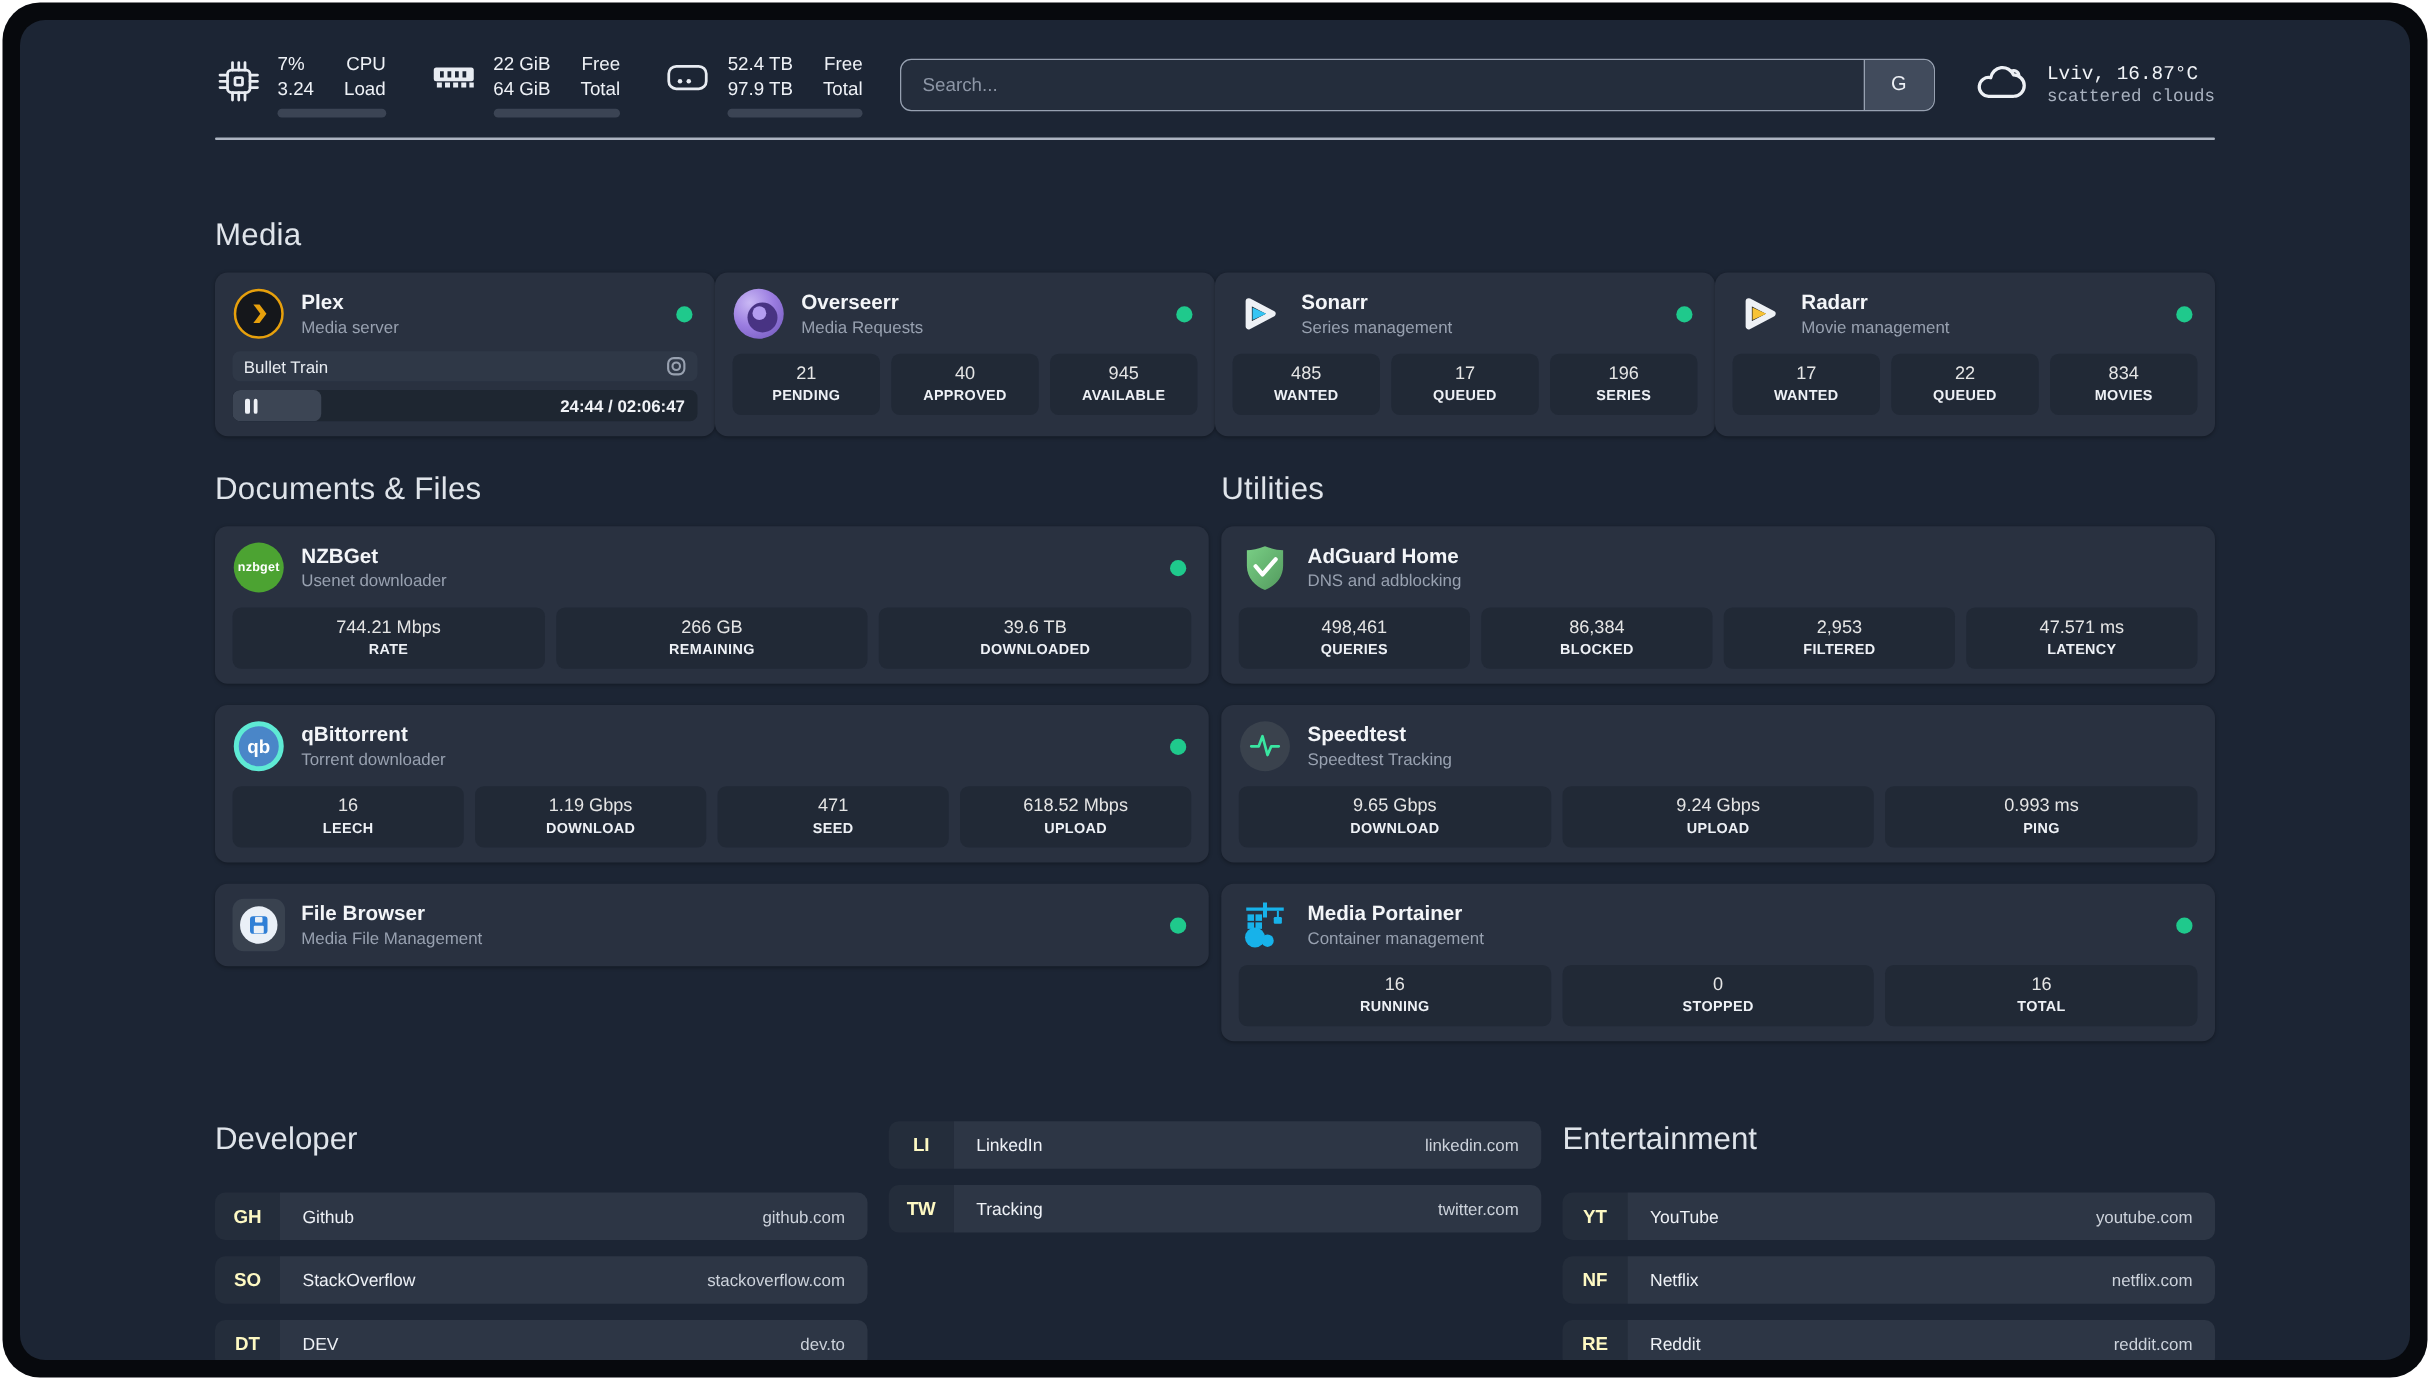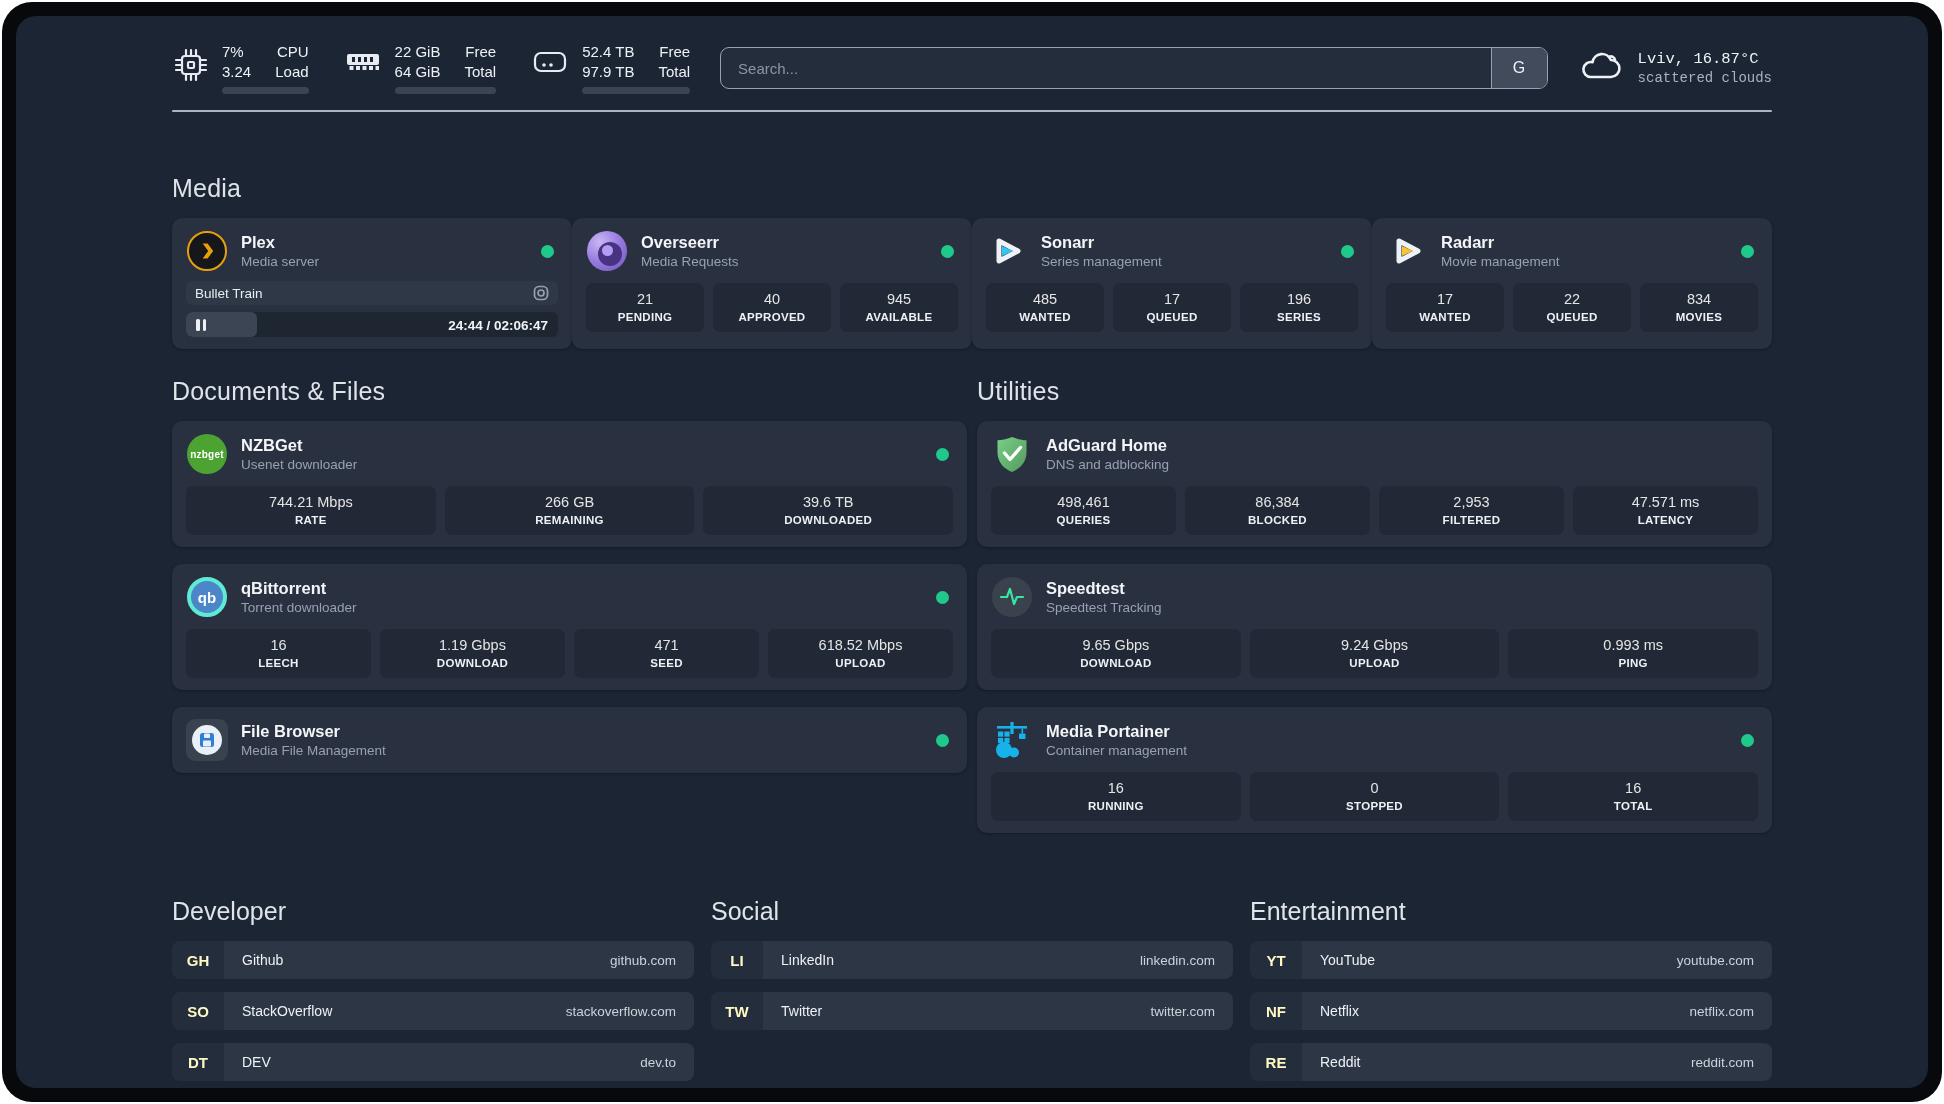--- a/index.html
+++ b/index.html
@@ -55,21 +55,21 @@
   .plex-progress-fill { position:absolute; left:0; top:0; bottom:0; background:#3c4554; border-radius:6px; }
   .pause-icon { position:absolute; left:10px; top:50%; transform:translateY(-50%); display:flex; gap:3px; }
   .pause-icon span { width:3.5px; height:12px; background:#eef1f6; border-radius:1.5px; }
   .plex-time { position:absolute; right:10px; top:50%; transform:translateY(-50%); font-size:13.5px; font-weight:600; color:#f1f3f7; }
 
   .cols2 { display:grid; grid-template-columns:1fr 1fr; gap:10px; margin-top:28px; }
   .col-stack { display:flex; flex-direction:column; gap:17px; margin-top:15px; }
 
   
   .bm-wrap { display:grid; grid-template-columns:repeat(3,1fr); gap:17px; margin-top:64px; padding-bottom:40px; }
-  .bm-head { font-size:25px; font-weight:500; color:#dfe4ea; margin-bottom:15px; }
+  .bm-head { font-size:25px; font-weight:500; color:#dfe4ea; margin-bottom:28px; }
   .bm-row { display:flex; height:38px; margin-bottom:13px; cursor:pointer; }
   .bm-abbr { width:52px; flex:none; background:#242d3b; border-radius:8px 0 0 8px; display:flex; align-items:center; justify-content:center; font-size:15px; font-weight:600; color:#fef9c3; }
   .bm-bar { flex:1; background:#2d3645; border-radius:0 8px 8px 0; display:flex; align-items:center; justify-content:space-between; padding:0 18px; }
   .bm-name { font-size:14px; color:#eef1f6; }
   .bm-url { font-size:13.5px; color:#ccd2db; }
 
   
   .plex-circle { width:40px; height:40px; border-radius:50%; background:#15171b; border:2px solid #e7a00c; display:flex; align-items:center; justify-content:center; }
   .ovs-circle { position:relative; width:40px; height:40px; border-radius:50%; background:radial-gradient(circle at 32% 28%, #c9b8f4 0%, #9a7ce0 48%, #6d55b8 100%); overflow:hidden; }
   .ovs-eye { position:absolute; left:11px; top:11px; width:24px; height:24px; border-radius:50%; background:#483383; }
@@ -515,32 +515,31 @@
       <div class="bm-row">
         <div class="bm-abbr">DT</div>
         <div class="bm-bar">
                   <span class="bm-name">DEV</span>
                   <span class="bm-url">dev.to</span>
                 </div>
       </div>
     </div>
 
     <div>
-      <div class="bm-head">Social</div>
       <div class="bm-row">
         <div class="bm-abbr">LI</div>
         <div class="bm-bar">
                   <span class="bm-name">LinkedIn</span>
                   <span class="bm-url">linkedin.com</span>
                 </div>
       </div>
       <div class="bm-row">
         <div class="bm-abbr">TW</div>
         <div class="bm-bar">
-                  <span class="bm-name">Twitter</span>
+                  <span class="bm-name">Tracking</span>
                   <span class="bm-url">twitter.com</span>
                 </div>
       </div>
     </div>
 
     <div>
       <div class="bm-head">Entertainment</div>
       <div class="bm-row">
         <div class="bm-abbr">YT</div>
         <div class="bm-bar">

